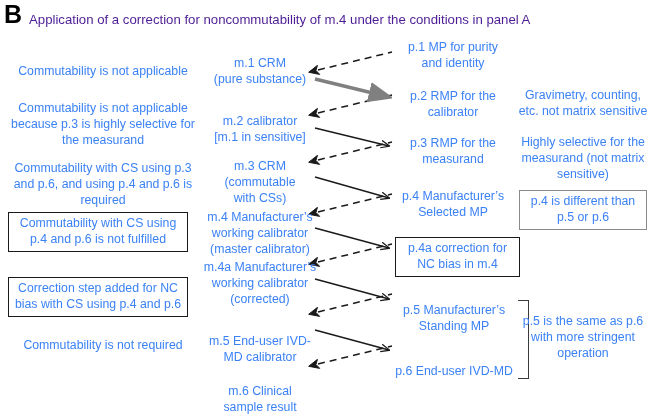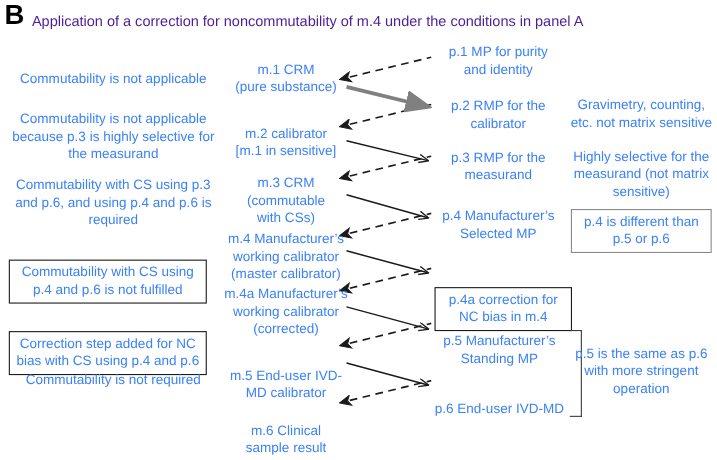--- a/index.html
+++ b/index.html
@@ -44,21 +44,20 @@
     position: absolute;
     text-align: center;
     font-size: 12.3px;
     line-height: 1.30;
     color: #3b82f6;
     box-sizing: border-box;
   }
   .tblock.boxed {
     border: 1.3px solid #1a1a1a;
     padding: 3px 4px;
-    margin-top: 24px;
   }
   .tblock.boxed-gray {
     border: 1.3px solid #8a8a8a;
     padding: 3px 4px;
   }
 
   
   .col-comment  { width: 198px; left: 4px; }
   .col-material { width: 128px; left: 196px; }
   .col-procedure{ width: 122px; left: 392px; }

